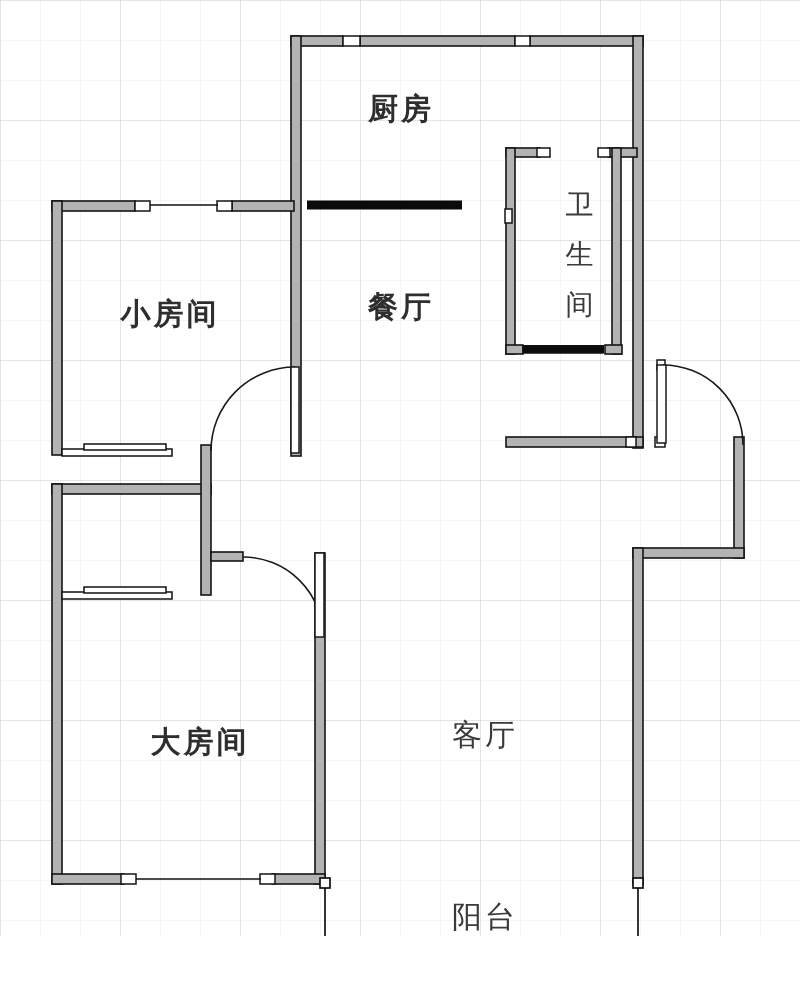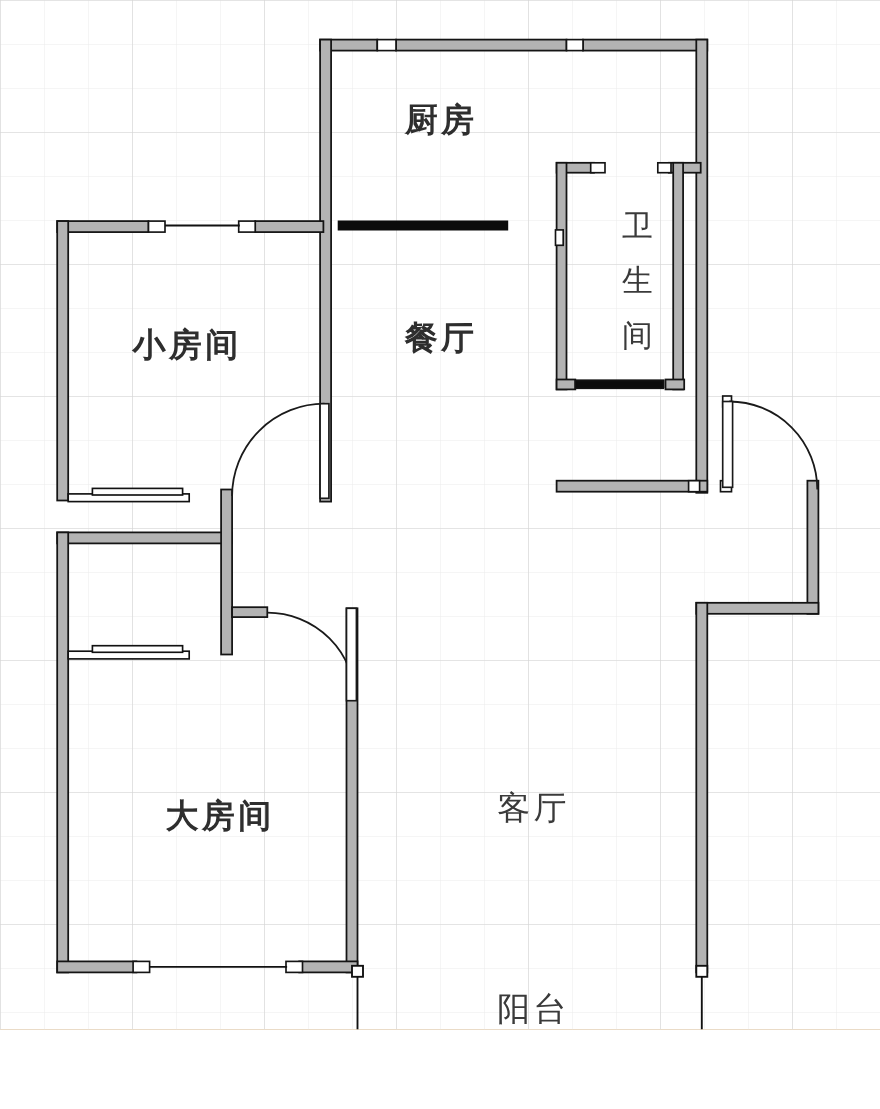--- a/index.html
+++ b/index.html
@@ -4,21 +4,21 @@
 <style>
   html, body {
     margin: 0;
     padding: 0;
     background: #ffffff;
   }
   #plan-root {
     position: relative;
     width: 800px;
     height: 936px;
-    background: #a16207;
+    background: #5eead4;
     font-family: "Liberation Sans", sans-serif;
     overflow: hidden;
   }
   #plan-svg {
     display: block;
     width: 800px;
     height: 1008px;
   }
   .room-label {
     font-family: "Liberation Serif", serif;

